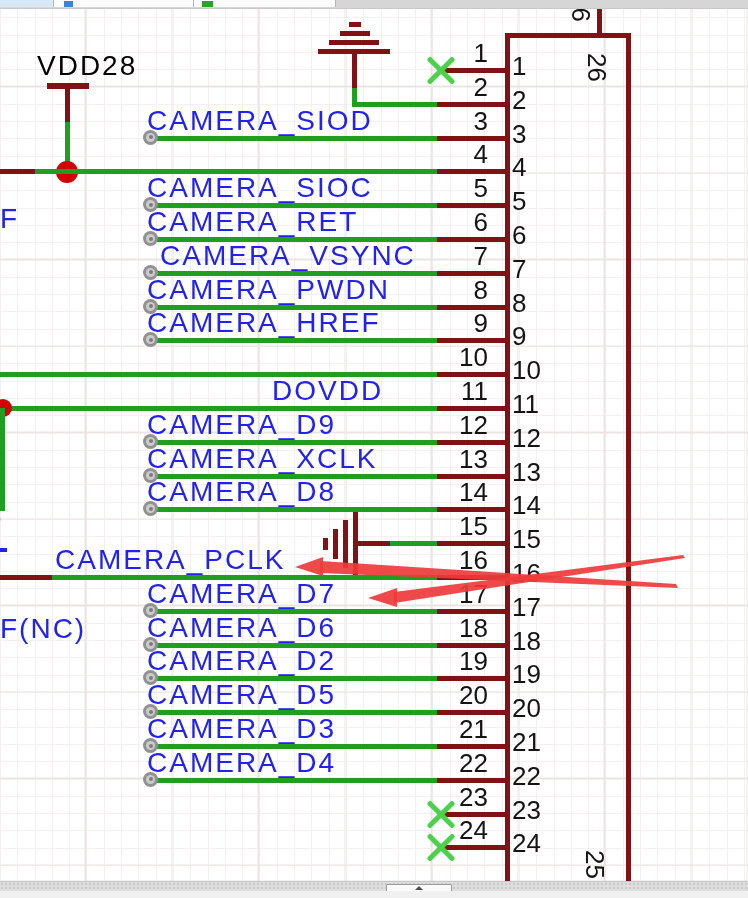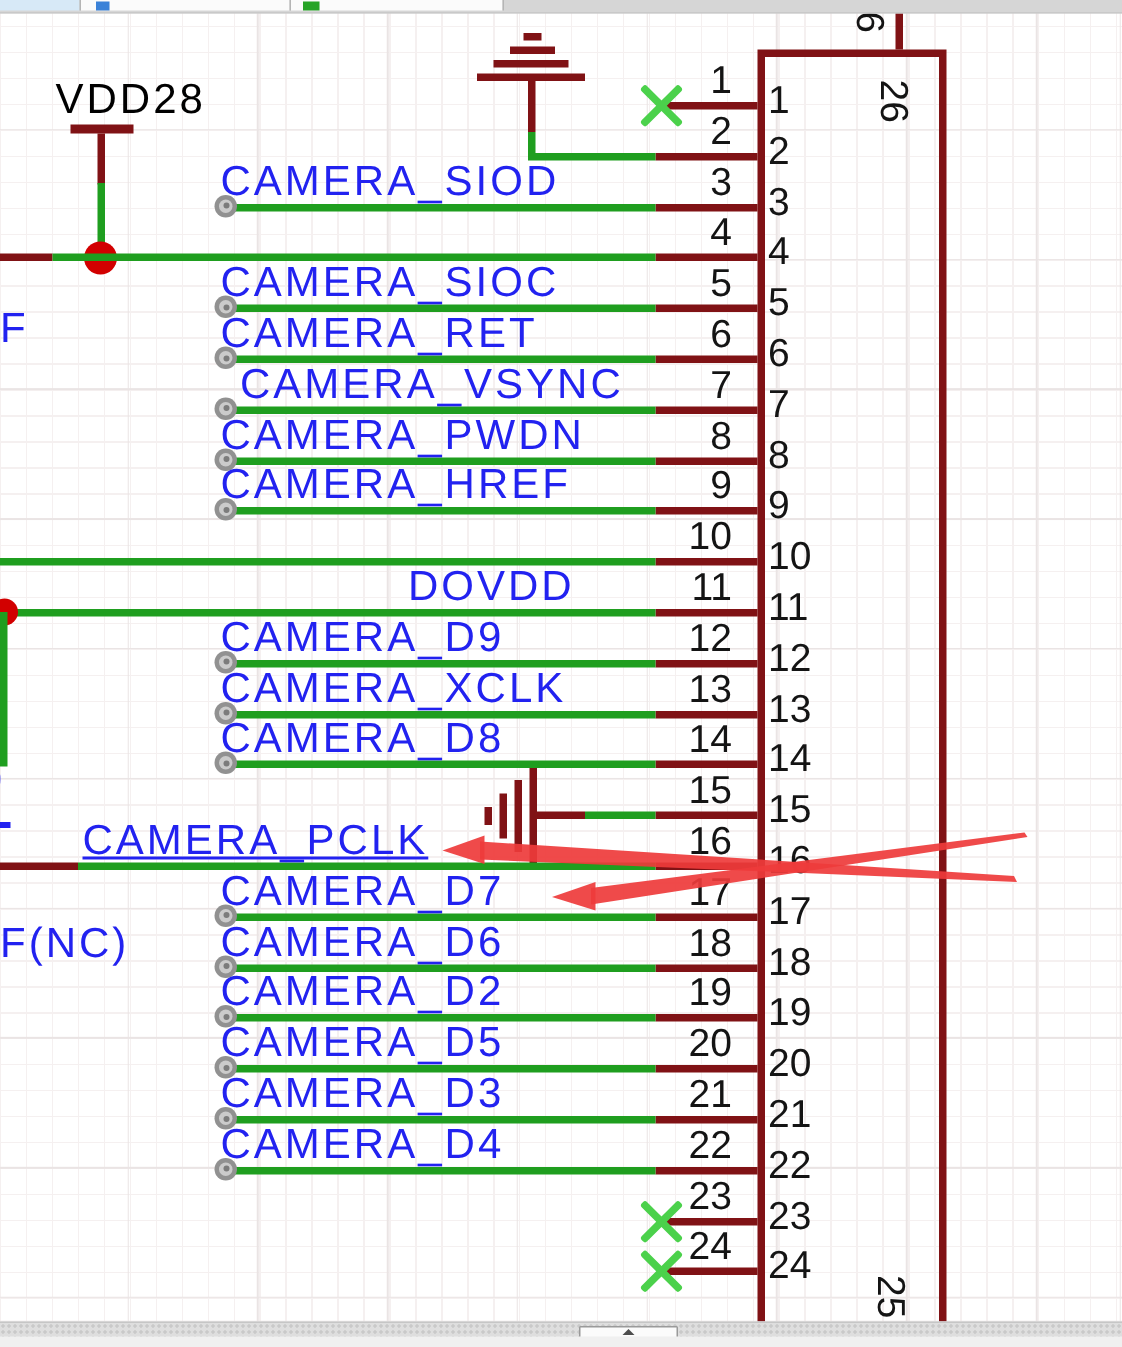--- a/index.html
+++ b/index.html
@@ -174,21 +174,21 @@
         <div class="stem" style="left: 437px; top: 541.2px; width: 68px; background: rgb(128, 18, 21);"></div>
         <div class="wire" style="left: 358px; top: 541.2px; width: 32px; background: rgb(128, 18, 21);"></div>
         <div class="wire" style="left: 390px; top: 541.2px; width: 47px; background: rgb(31, 158, 31);"></div>
         <div class="pinnum" style="left: 430px; top: 514.2px;">15</div>
         <div class="pinname" style="left: 512px; top: 527.2px;">15</div>
         <div class="stem" style="left: 437px; top: 575px; width: 68px; background: rgb(128, 18, 21);"></div>
         <div class="wire" style="left: 0px; top: 575px; width: 52px; background: rgb(128, 18, 21);"></div>
         <div class="wire" style="left: 52px; top: 575px; width: 385px; background: rgb(31, 158, 31);"></div>
         <div class="pinnum" style="left: 430px; top: 548px;">16</div>
         <div class="pinname" style="left: 512px; top: 561px;">16</div>
-        <div class="netlabel" style="left: 55px; top: 547px; color: rgb(34, 34, 240); text-decoration: underline;">CAMERA_PCLK</div>
+        <div class="netlabel" style="left: 55px; top: 547px; color: rgb(34, 34, 240);">CAMERA_PCLK</div>
         <div class="stem" style="left: 437px; top: 608.8px; width: 68px; background: rgb(128, 18, 21);"></div>
         <div class="wire" style="left: 150px; top: 608.8px; width: 287px; background: rgb(31, 158, 31);"></div>
         <div class="circ" style="left: 143px; top: 602.8px;"></div>
         <div class="pinnum" style="left: 430px; top: 581.8px;">17</div>
         <div class="pinname" style="left: 512px; top: 594.8px;">17</div>
         <div class="netlabel" style="left: 147px; top: 580.8px; color: rgb(34, 34, 240);">CAMERA_D7</div>
         <div class="stem" style="left: 437px; top: 642.6px; width: 68px; background: rgb(128, 18, 21);"></div>
         <div class="wire" style="left: 150px; top: 642.6px; width: 287px; background: rgb(31, 158, 31);"></div>
         <div class="circ" style="left: 143px; top: 636.6px;"></div>
         <div class="pinnum" style="left: 430px; top: 615.6px;">18</div>

